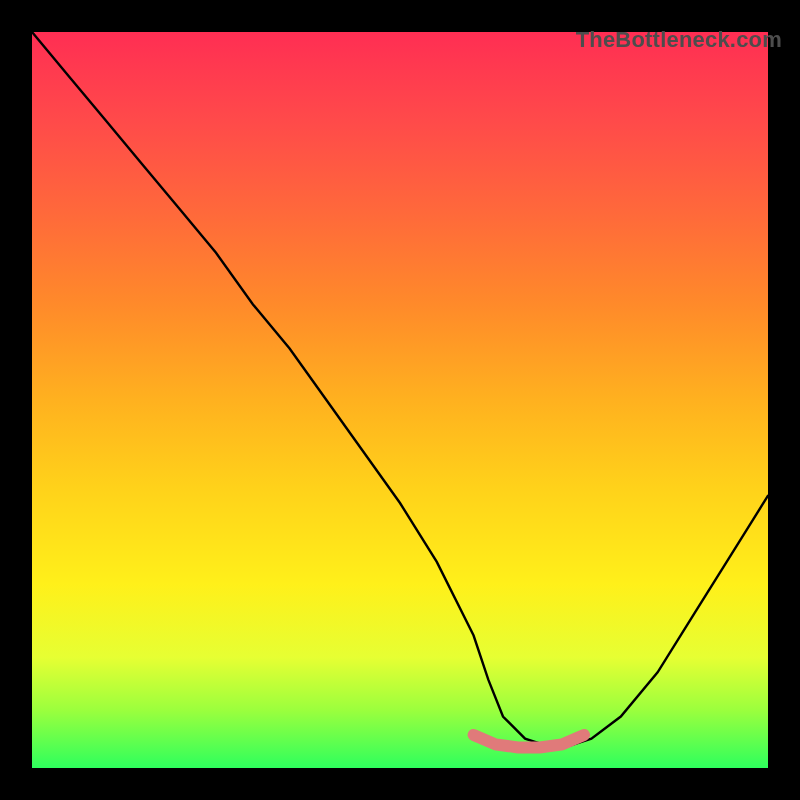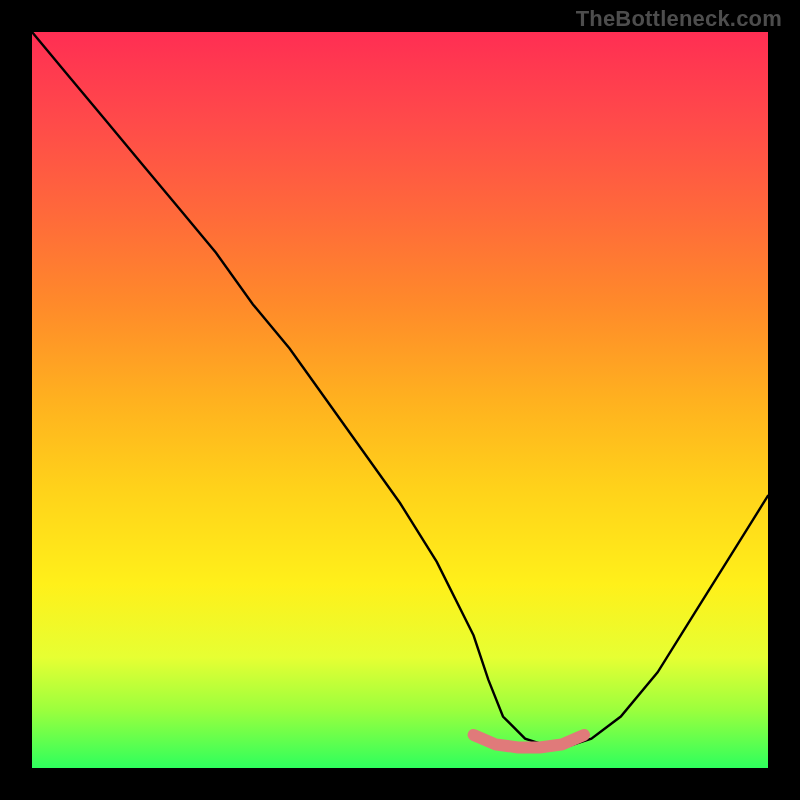--- a/index.html
+++ b/index.html
@@ -33,20 +33,21 @@
       #9dff3d 92%,
       #2eff5d 100%);
   }
   .watermark {
     position: absolute;
     color: #4d4d4d;
     font-size: 22px;
     font-weight: 600;
     letter-spacing: 0.2px;
     user-select: none;
+    margin-top: 21px;
   }
   svg.overlay {
     position: absolute;
     left: 0;
     top: 0;
   }
 </style>
 </head>
 <body>
 

